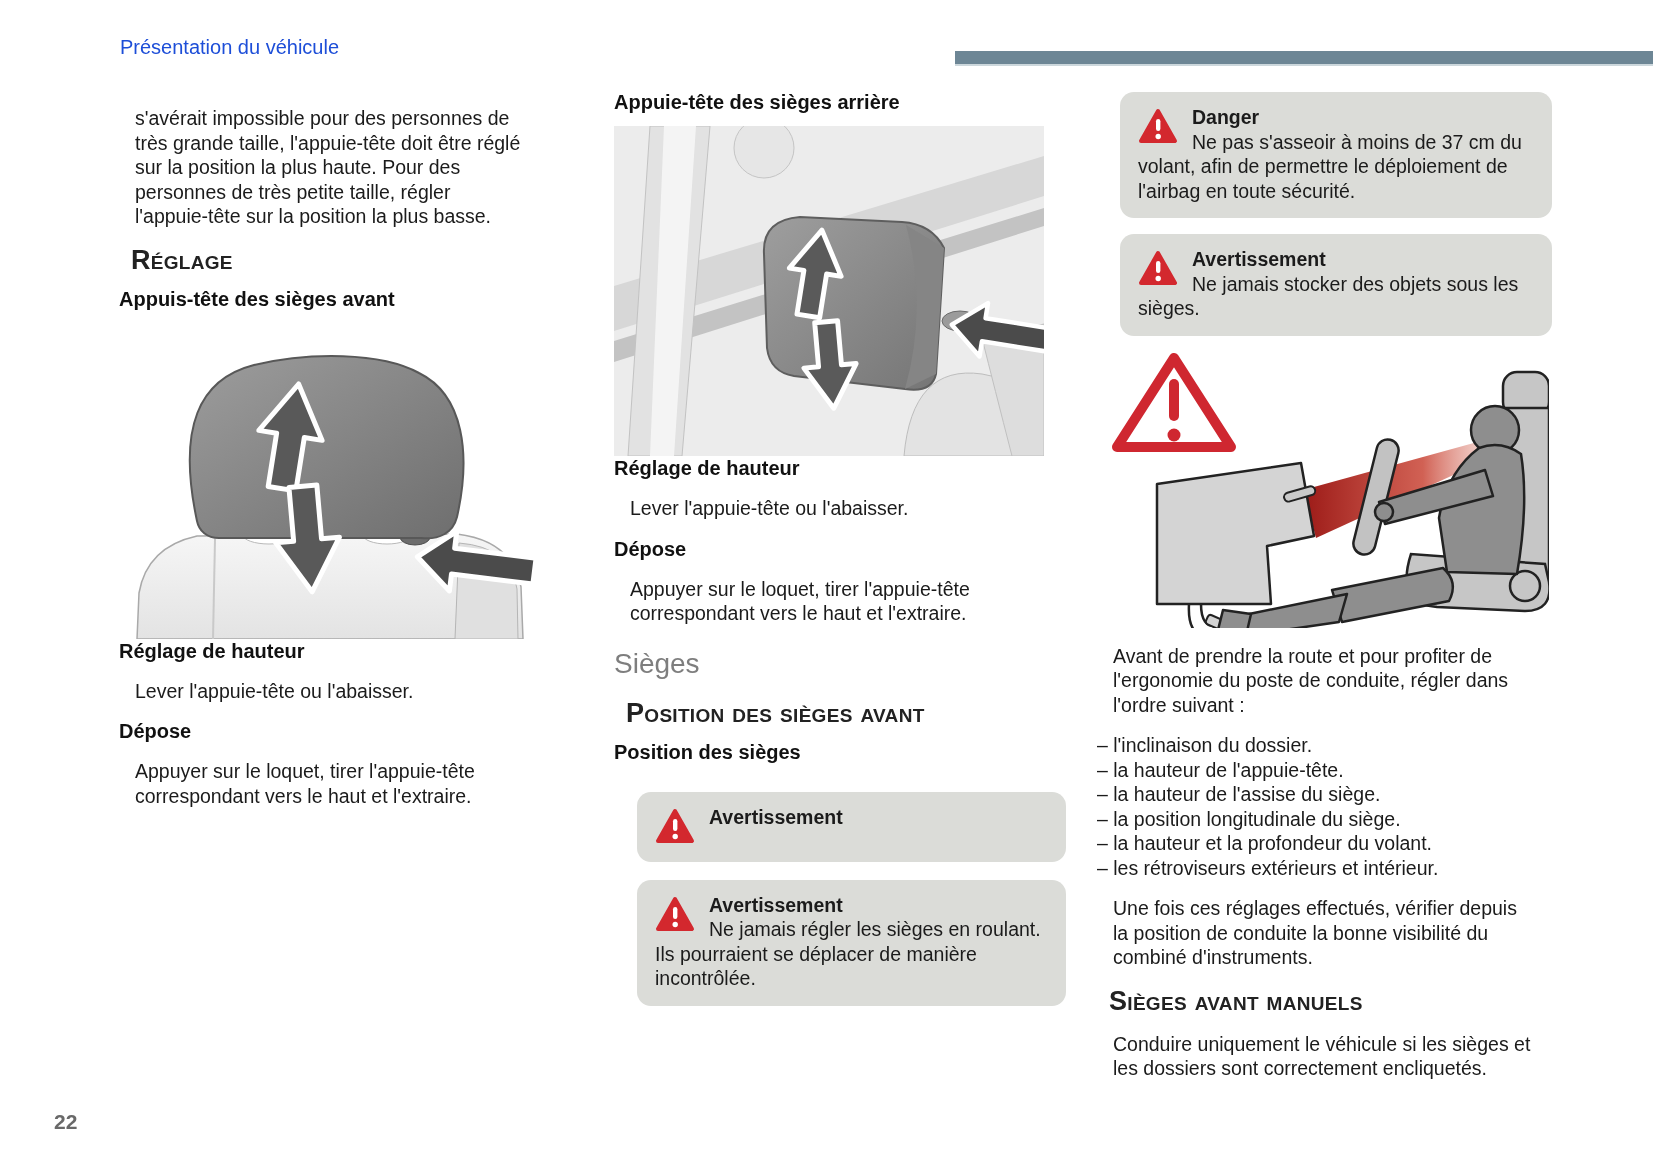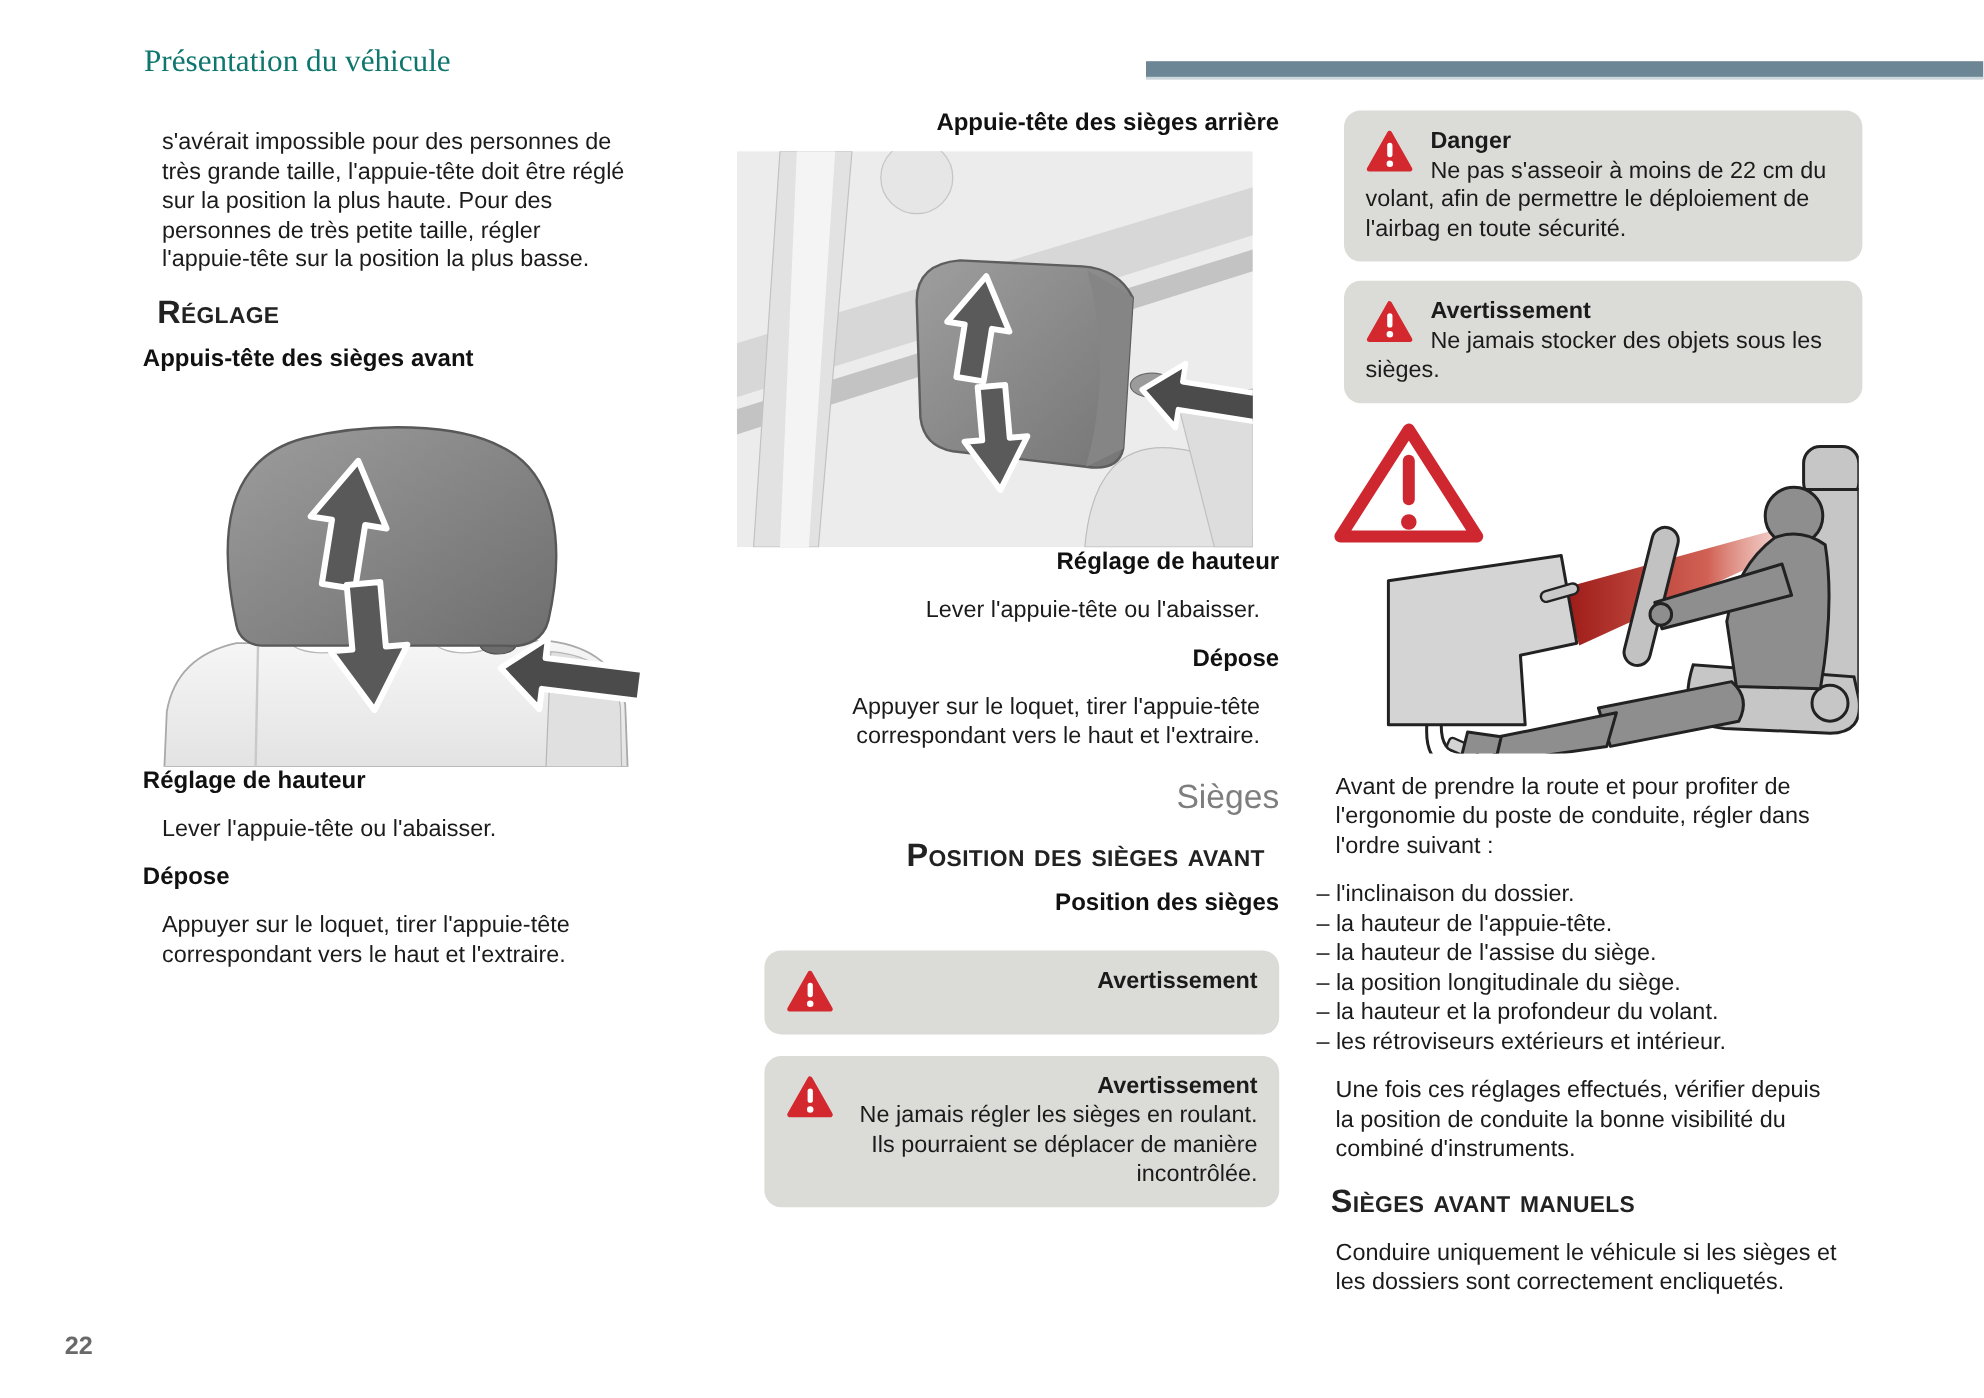--- a/index.html
+++ b/index.html
@@ -1,26 +1,26 @@
 <!DOCTYPE html>
 <html><head>
 <meta charset="utf-8">
 <style>
   html,body{margin:0;padding:0;background:#ffffff;}
   .page{
     position:relative;width:1653px;height:1165px;background:#ffffff;overflow:hidden;
     font-family:"Liberation Sans","DejaVu Sans",sans-serif;color:#1b1b1b;
   }
   
-  .header-title{position:absolute;left:120px;top:36px;font-size:26px;color:#0f766e;font-family:Liberation Serif, serif;}
+  .header-title{position:absolute;left:120px;top:36px;font-size:20px;color:#1d4ed8;}
   .header-bar{position:absolute;left:955px;right:0;top:51px;height:13px;background:#6d8695;border-bottom:2px solid #ccd7dc;}
   
   .col{position:absolute;top:90px;}
   .col1{left:119px;width:424px;}
-  .col2{left:614px;width:452px;text-align:right;}
+  .col2{left:614px;width:452px;}
   .col3{left:1097px;width:455px;}
   
   p.body{font-size:19.5px;line-height:24.5px;margin:16px;}
   h3.sub{font-size:20px;line-height:24px;font-weight:bold;margin:0;color:#111;}
   h2.section{font-variant:small-caps;font-size:27px;line-height:30px;font-weight:bold;margin:12px;color:#222;letter-spacing:.3px;}
   h1.chapter{font-size:28px;line-height:44px;font-weight:400;color:#7e7e7e;margin:0;}
   .list-line{font-size:19.5px;line-height:24.5px;}
   
   .warnbox{background:#dbdcd8;border-radius:14px;padding:13px 18px 15px 18px;overflow:hidden;margin-left:23px;}
   .warn-icon{float:left;width:40px;height:37px;margin:3px 14px 2px 0;}
@@ -163,21 +163,21 @@
 
     <div class="warnbox" style="margin-top:2px;">
       <span class="warn-icon">
         <svg width="40" height="37" viewBox="0 0 40 37">
           <path d="M20 3 L37 33 H3 Z" fill="#d3282e" stroke="#d3282e" stroke-width="4" stroke-linejoin="round"></path>
           <rect x="18" y="11" width="4.4" height="12" rx="2.2" fill="#ffffff"></rect>
           <circle cx="20.2" cy="28.5" r="2.7" fill="#ffffff"></circle>
         </svg>
       </span>
       <div class="warn-title">Danger</div>
-      <div class="warn-text">Ne pas s'asseoir à moins de 22 cm du volant, afin de permettre le déploiement de l'airbag en toute sécurité.</div>
+      <div class="warn-text">Ne pas s'asseoir à moins de 37 cm du volant, afin de permettre le déploiement de l'airbag en toute sécurité.</div>
     </div>
 
     <div class="warnbox mt16">
       <span class="warn-icon">
         <svg width="40" height="37" viewBox="0 0 40 37">
           <path d="M20 3 L37 33 H3 Z" fill="#d3282e" stroke="#d3282e" stroke-width="4" stroke-linejoin="round"></path>
           <rect x="18" y="11" width="4.4" height="12" rx="2.2" fill="#ffffff"></rect>
           <circle cx="20.2" cy="28.5" r="2.7" fill="#ffffff"></circle>
         </svg>
       </span>

